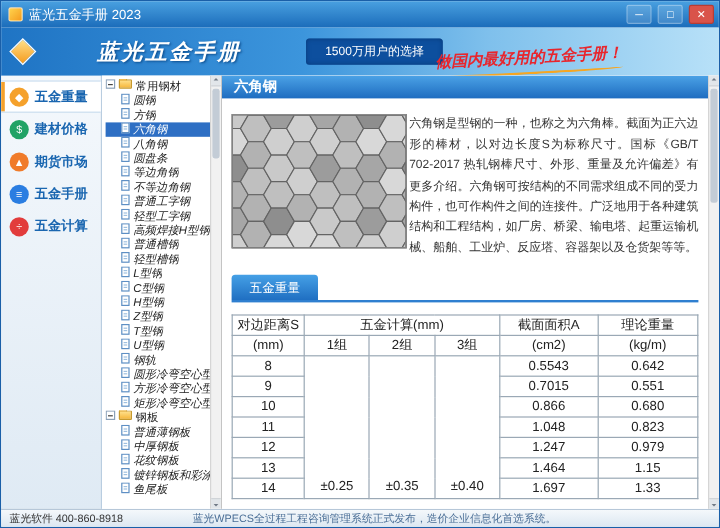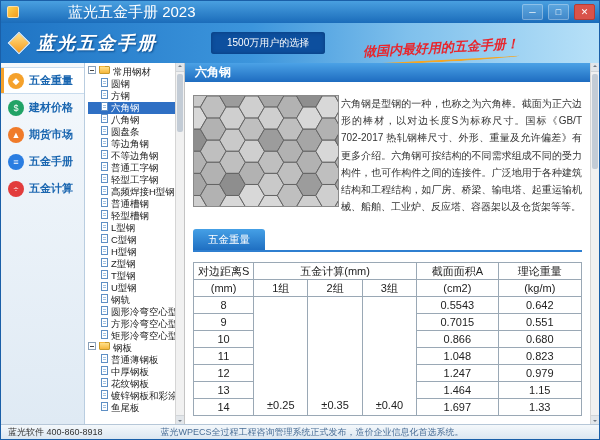--- a/index.html
+++ b/index.html
@@ -4,48 +4,48 @@
 <style>
   * { box-sizing: border-box; margin: 0; padding: 0; }
   html, body { width: 600px; height: 440px; overflow: hidden; }
   body { font-family: "Liberation Sans", "DejaVu Sans", sans-serif; font-size: 11px; background: #9db8cc; }
 
   .window { width: 600px; height: 440px; border: 1px solid #1a5fa8; display: flex; flex-direction: column; background: #fff; }
 
   
   .titlebar { height: 22px; flex: 0 0 auto; background: linear-gradient(#49a0e0, #1b6cba); display: flex; align-items: center; gap: 5px; padding: 0 4px 0 6px; }
   .app-icon { width: 12px; height: 12px; border-radius: 2px; background: linear-gradient(135deg, #ffd34d, #f59b1e); border: 1px solid rgba(255,255,255,.6); flex: 0 0 auto; }
-  .title { color: #fff; font-size: 15px; margin-left: 44px; }
+  .title { color: #fff; font-size: 11px; }
   .spacer { flex: 1; }
   .winbtn { width: 21px; height: 16px; color: #fff; font-size: 9px; line-height: 15px; text-align: center; background: rgba(255,255,255,.14); border: 1px solid rgba(255,255,255,.3); border-radius: 2px; cursor: default; }
   .winbtn.close { background: #d9534a; border-color: #b73c34; }
 
   
   .banner { height: 40px; flex: 0 0 auto; position: relative; display: flex; align-items: center; padding: 0 10px;
             background: linear-gradient(90deg, #1f74c4 0%, #3c95dc 42%, #7fc0ec 68%, #b8e1f8 100%); }
   .logo-mark { width: 16px; height: 16px; transform: rotate(45deg); background: linear-gradient(135deg, #ffe08a, #f59b1e); border: 1px solid #fff; margin-right: 10px; flex: 0 0 auto; }
-  .logo-text { color: #fff; font-size: 18px; font-weight: bold; font-style: italic; letter-spacing: 2px; text-shadow: 1px 1px 2px #0b4a8a; white-space: nowrap; }
+  .logo-text { color: #fff; font-size: 18px; font-weight: bold; font-style: italic; letter-spacing: 2px; text-shadow: 1px 1px 2px #0b4a8a; white-space: nowrap; margin-left: 44px; }
   .tagline { margin-left: 54px; background: #0d4f9e; color: #fff; font-size: 10px; padding: 4px 16px; border-radius: 3px; box-shadow: inset 0 0 4px #083a78; white-space: nowrap; }
   .slogan { position: absolute; left: 362px; top: 16px; color: #e8262d; font-size: 13px; font-weight: bold; font-style: italic; font-family: "Liberation Serif", "DejaVu Serif", serif; transform: rotate(-3deg); white-space: nowrap; }
   .slogan::after { content: ""; display: block; height: 3px; border-bottom: 2px solid #f5a623; border-radius: 50%; }
 
   
   .main { flex: 1; display: flex; min-height: 0; }
 
   
   .sidebar { width: 84px; flex: 0 0 auto; background: linear-gradient(#f4f8fc, #dfeaf4); border-right: 1px solid #b9cde0; padding-top: 4px; }
   .sb-item { height: 27px; display: flex; align-items: center; gap: 5px; padding-left: 7px; color: #1a66b0; font-size: 11px; font-weight: bold; cursor: default; }
   .sb-item.active { background: #fff; border-top: 1px solid #c9dcee; border-bottom: 1px solid #c9dcee; box-shadow: inset 3px 0 0 #f5a12b; }
   .sb-icon { width: 16px; height: 16px; border-radius: 50%; color: #fff; font-size: 9px; line-height: 16px; text-align: center; flex: 0 0 auto; font-weight: normal; }
 
   
   .treepanel { width: 100px; flex: 0 0 auto; background: #fff; border-right: 1px solid #c4c4c4; position: relative; overflow: hidden; }
   .tree { padding: 3px 9px 0 3px; }
   .trow { height: 12px; display: flex; gap: 3px; font-size: 9.5px; white-space: nowrap; overflow: hidden; color: #222; cursor: default; }
-  .trow.item { padding-left: 13px; }
+  .trow.item { padding-left: 13px; font-style: italic; }
   .trow.sel { background: #2e6fc4; color: #fff; }
   .lbl { overflow: hidden; }
   .expander { width: 8px; height: 8px; border: 1px solid #8aa0b8; background: #fff; position: relative; flex: 0 0 auto; }
   .expander::after { content: ""; position: absolute; left: 1px; right: 1px; top: 3px; height: 1px; background: #444; }
   .folder { width: 11px; height: 8px; background: linear-gradient(#ffe08a, #f6b73c); border: 1px solid #c79a2e; border-radius: 1px; position: relative; flex: 0 0 auto; }
   .folder::before { content: ""; position: absolute; top: -3px; left: -1px; width: 5px; height: 2px; background: #f6b73c; border: 1px solid #c79a2e; border-bottom: none; border-radius: 1px 1px 0 0; }
   .page { width: 7px; height: 9px; background: #fff; border: 1px solid #5e8fc4; position: relative; flex: 0 0 auto; }
   .page::after { content: ""; position: absolute; left: 1px; top: 2px; width: 3px; height: 1px; background: #9fc0e0; box-shadow: 0 2px 0 #9fc0e0; }
 
   

